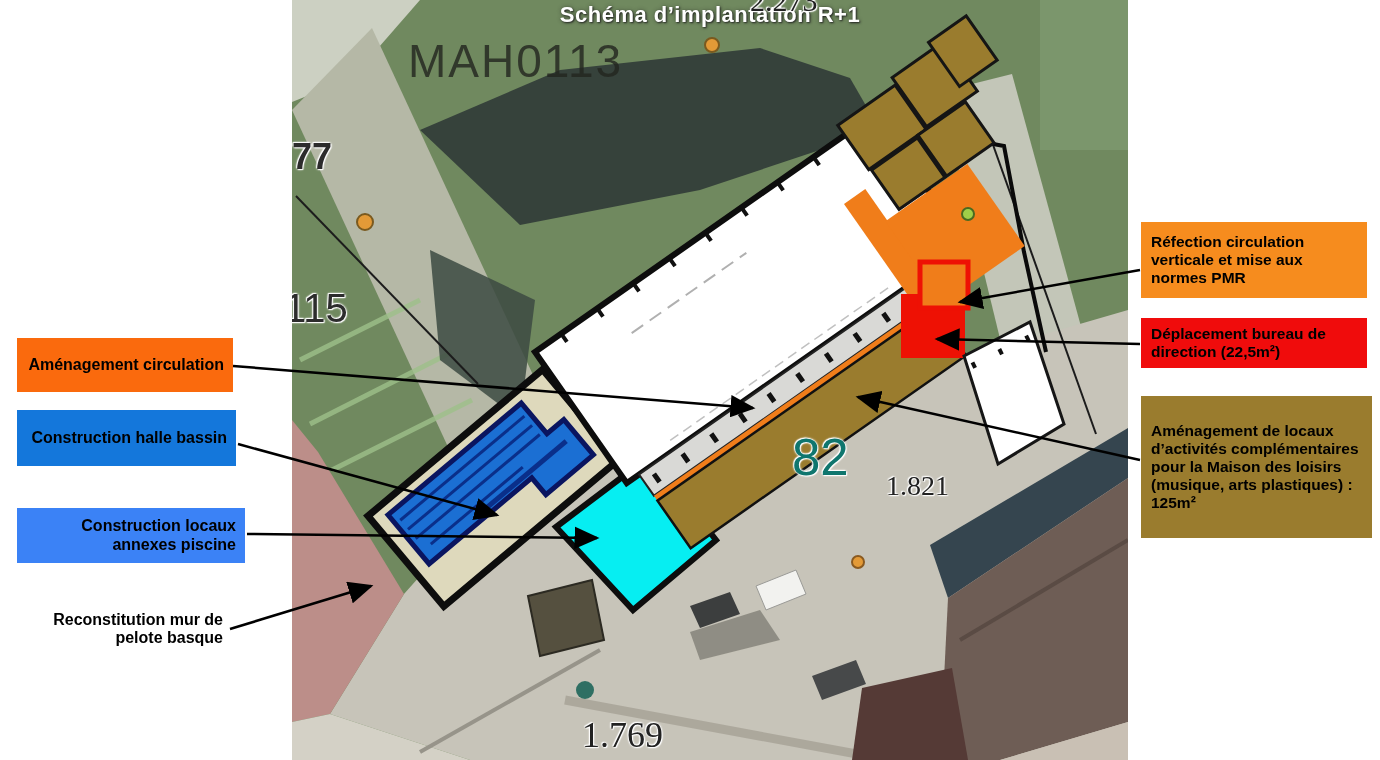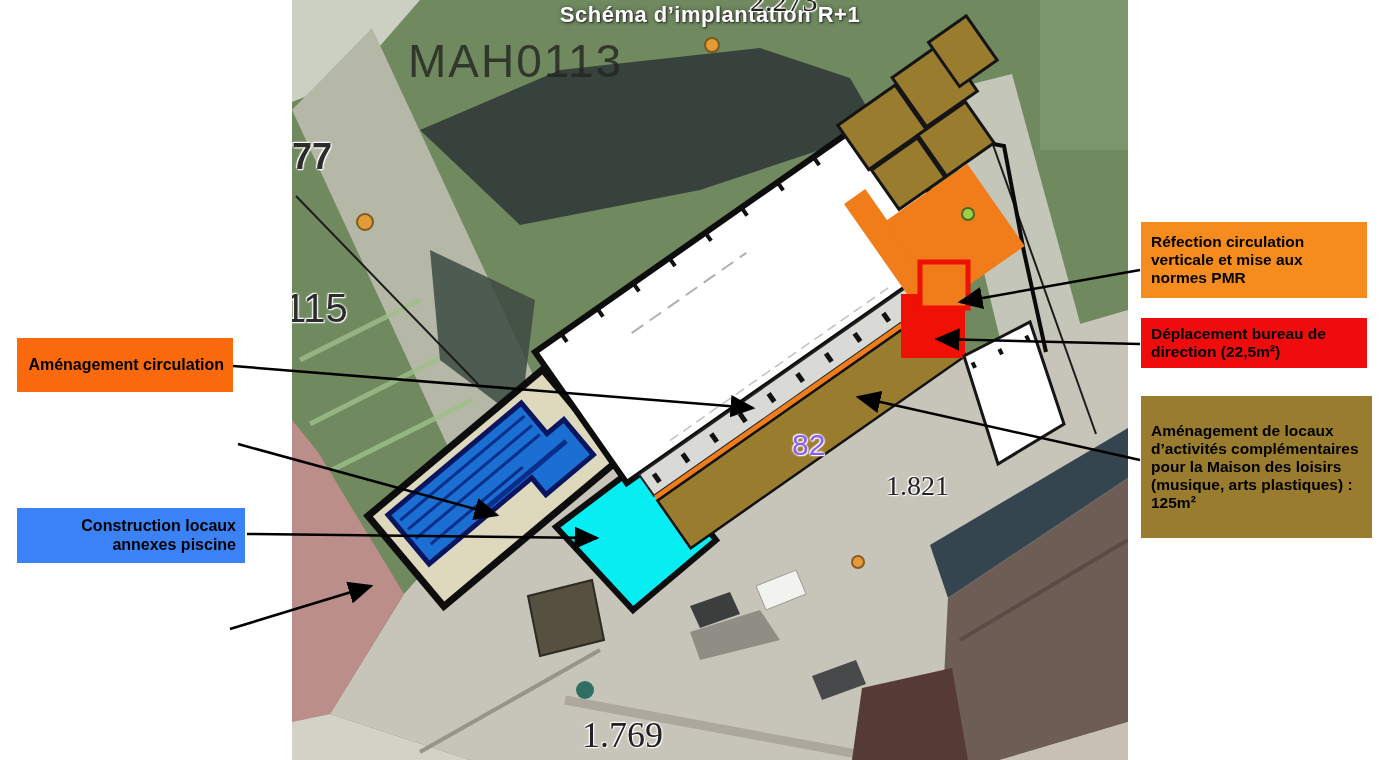--- a/index.html
+++ b/index.html
@@ -139,30 +139,36 @@
       <line x1="1140" y1="460" x2="858" y2="397" marker-end="url(#ah)"></line>
     </g>
   </svg>
 
   <div class="photo-labels">
     <div class="page-title">Schéma d’implantation R+1</div>
     <div class="map-num serif" style="left:458px;top:-16px;font-size:30px;">2.273</div>
     <div class="map-num plain" style="left:116px;top:34px;font-size:46px;letter-spacing:2px;">MAH0113</div>
     <div class="map-num" style="left:0px;top:136px;font-size:36px;font-weight:bold;">77</div>
     <div class="map-num" style="left:-8px;top:286px;font-size:40px;">115</div>
-    <div class="map-num" style="left:500px;top:428px;font-size:30px;color:#8b5cf6;">82</div>
+    <div class="map-num" style="left:500px;top:428px;font-size:51px;color:#0f766e;">82</div>
     <div class="map-num serif" style="left:594px;top:470px;font-size:28px;">1.821</div>
     <div class="map-num serif" style="left:290px;top:714px;font-size:36px;">1.769</div>
   </div>
 
   <div class="legend r-align" style="left: 17px; top: 338px; width: 216px; height: 54px; background: rgb(250, 106, 13);">
     <div class="txt">Aménagement circulation</div>
   </div>
+  <div class="legend r-align" style="left: 17px; top: 410px; width: 219px; height: 56px; background: rgb(20, 119, 219);">
+    <div class="txt">Construction halle bassin</div>
+  </div>
   <div class="legend r-align" style="left: 17px; top: 508px; width: 228px; height: 55px; background: #3b82f6; align-items: center;">
     <div class="txt">Construction locaux annexes piscine</div>
+  </div>
+  <div class="legend r-align" style="left:10px;top:604px;width:222px;height:50px;">
+    <div class="txt">Reconstitution mur de pelote basque</div>
   </div>
 
   <div class="legend l-align" style="left: 1141px; top: 222px; width: 226px; height: 76px; background: rgb(246, 140, 30);">
     <div class="txt">Réfection circulation verticale et mise aux normes PMR</div>
   </div>
   <div class="legend l-align" style="left: 1141px; top: 318px; width: 226px; height: 50px; background: rgb(240, 12, 12);">
     <div class="txt">Déplacement bureau de direction (22,5m²)</div>
   </div>
   <div class="legend l-align" style="left: 1141px; top: 396px; width: 231px; height: 142px; background: rgb(154, 124, 46);">
     <div class="txt">Aménagement de locaux d’activités complémentaires pour la Maison des loisirs (musique, arts plastiques) : 125m²</div>

